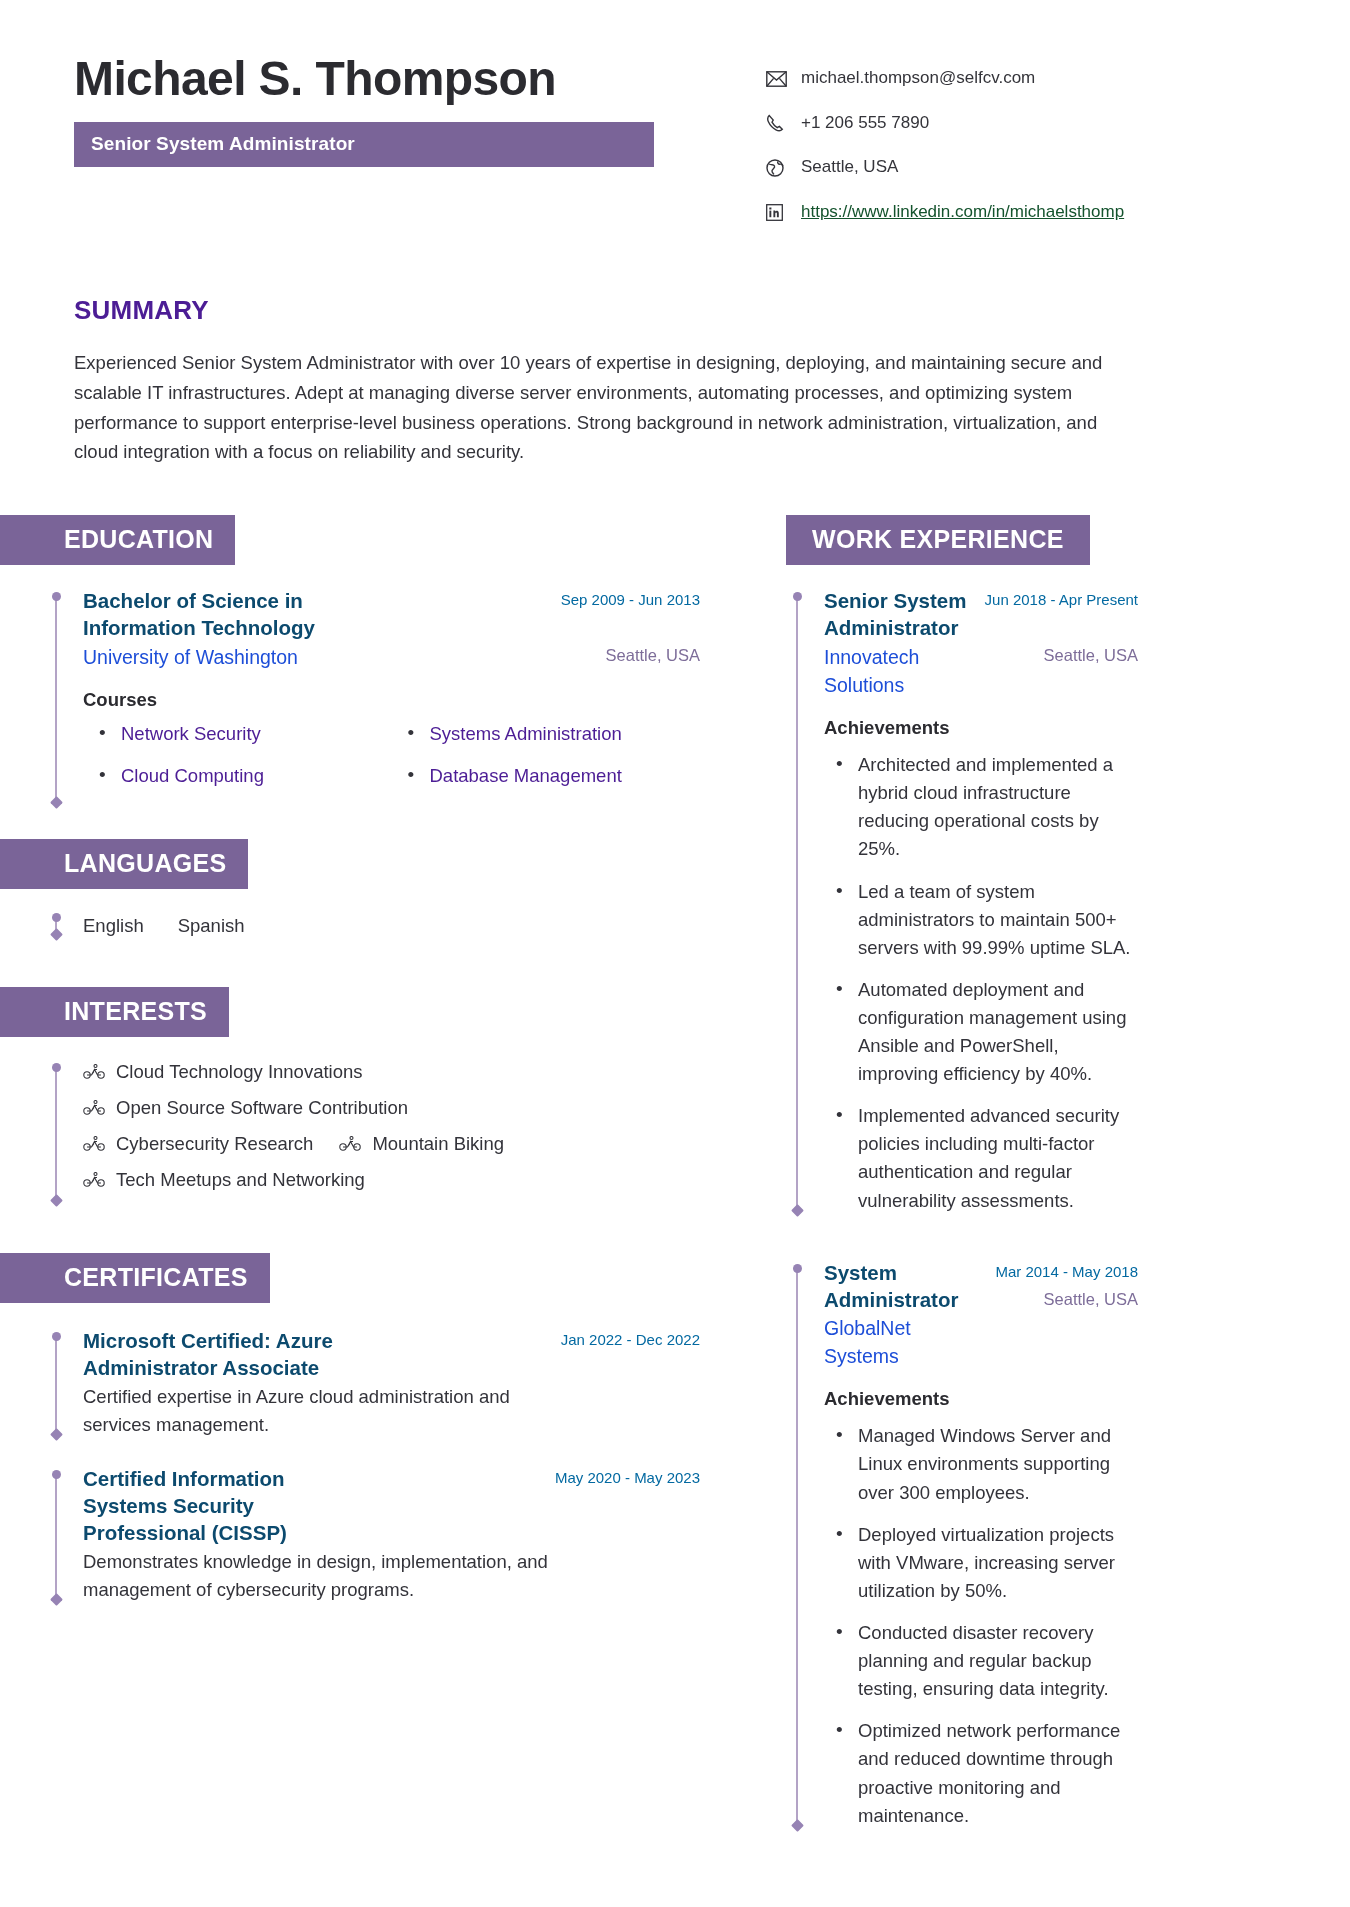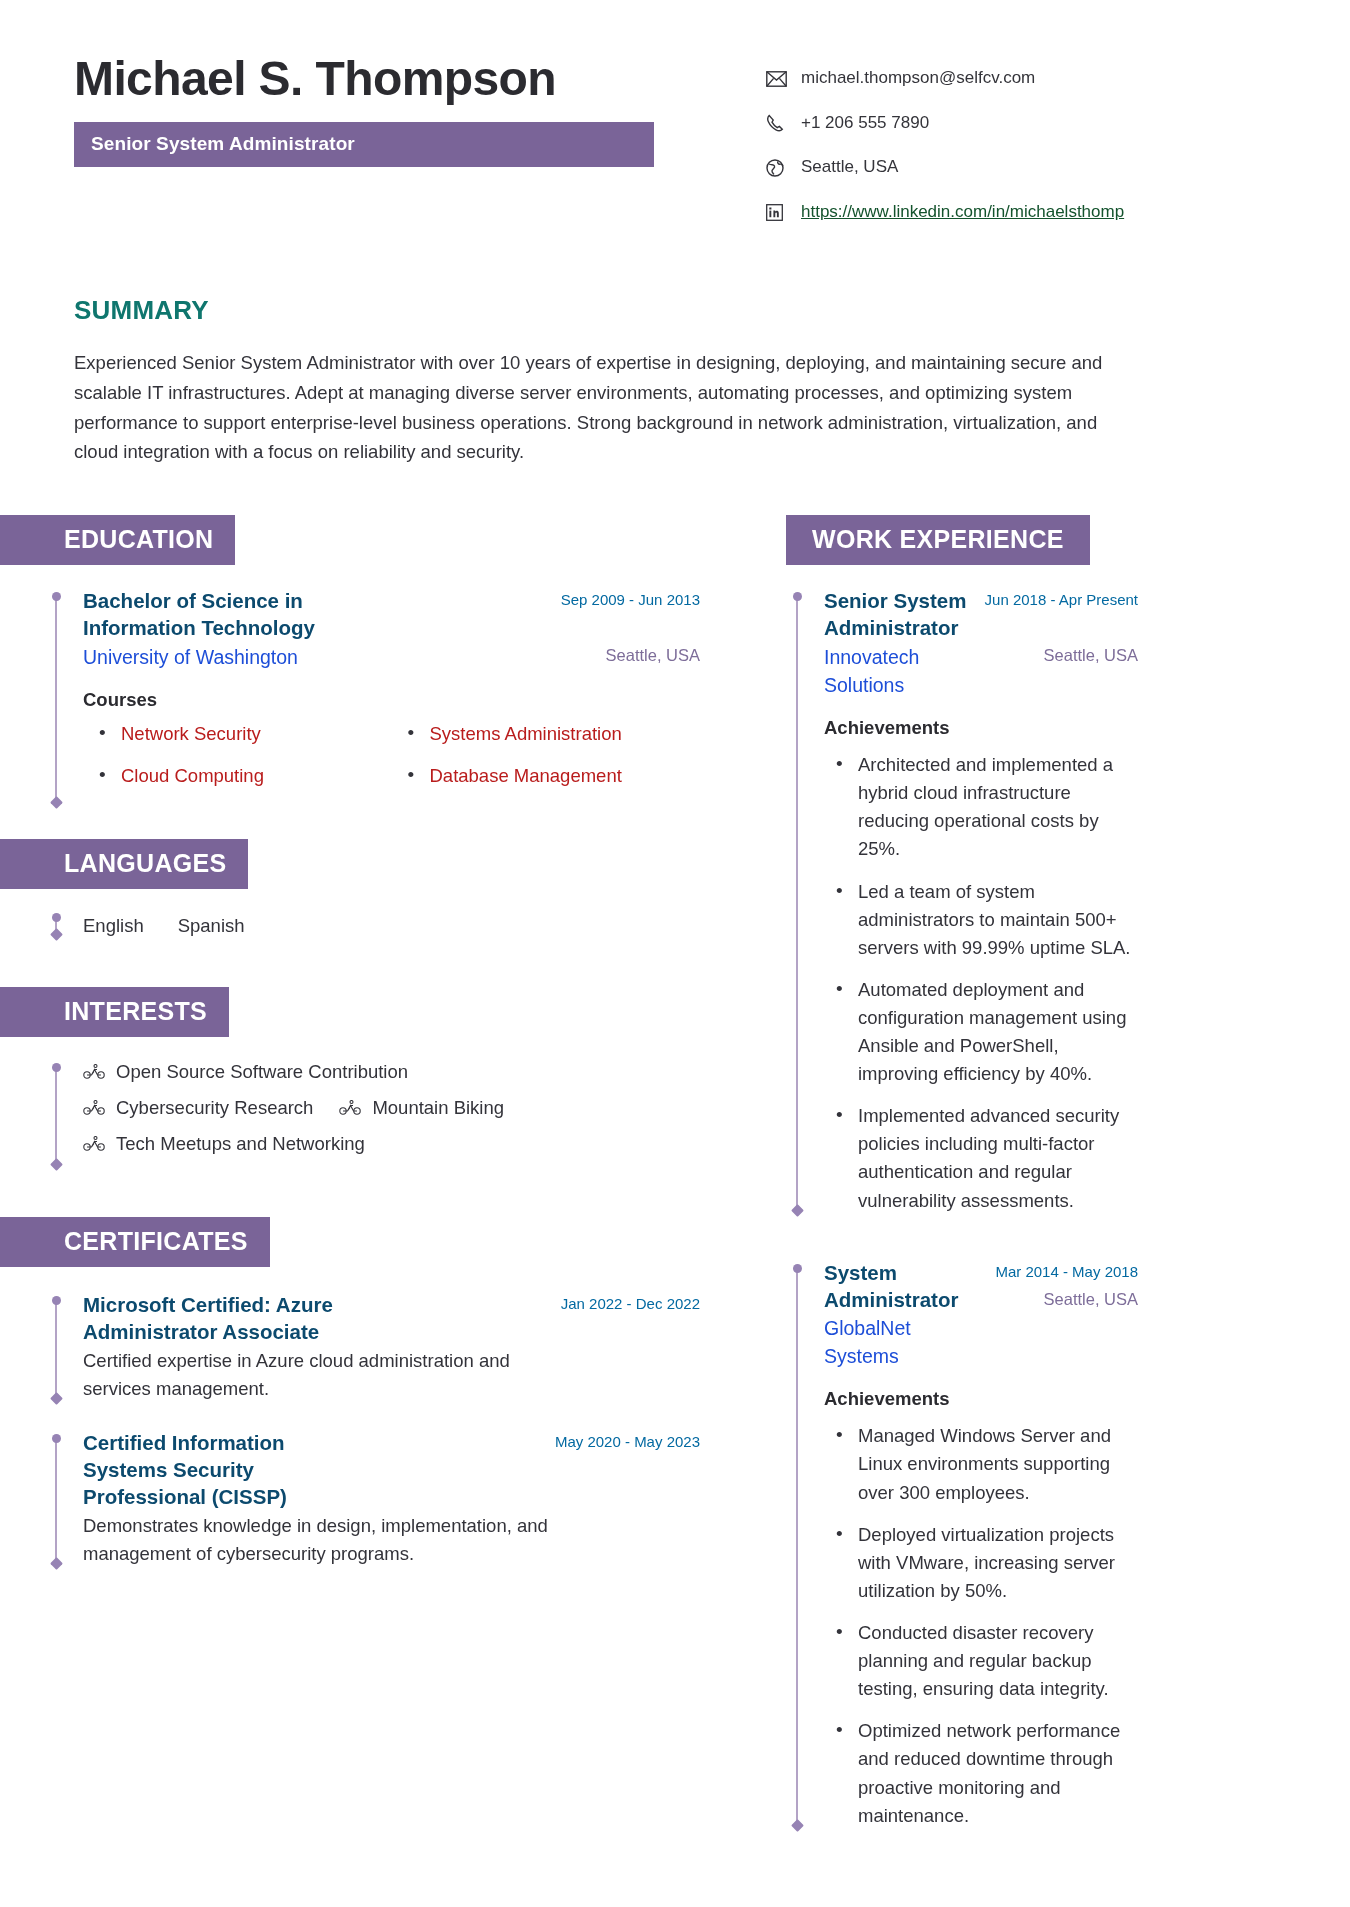--- a/index.html
+++ b/index.html
@@ -86,21 +86,21 @@
     color: #14532d;
   }
 
   
   .summary-block { padding: 50px 74px 0 74px; }
 
   .summary-heading {
     font-size: 26px;
     font-weight: 700;
     letter-spacing: 0.2px;
-    color: #0f766e;
+    color: #4c1d95;
     margin-bottom: 22px;
   }
 
   .summary-text {
     font-size: 18.5px;
     line-height: 1.62;
     color: #33333a;
     max-width: 1205px;
   }
 
@@ -217,21 +217,21 @@
   }
 
   .course-grid {
     display: flex;
     flex-wrap: wrap;
     margin-top: 12px;
   }
   .course-item {
     width: 50%;
     font-size: 18.5px;
-    color: #b91c1c;
+    color: #4c1d95;
     padding-left: 38px;
     position: relative;
     margin-bottom: 20px;
   }
   .course-item::before {
     content: "•";
     position: absolute;
     left: 16px;
     top: -1px;
     font-size: 19px;
@@ -432,20 +432,31 @@
         <div class="section-banner banner-left">INTERESTS</div>
 
         <div style="height:24px"></div>
 
         <div class="entry">
           <span class="tl-line" style="top:6px;bottom:2px;"></span>
           <span class="tl-dot-top" style="top:2px"></span>
           <span class="tl-dot-bottom"></span>
 
           <div class="interest-grid">
+            <div class="interest-item" style="width:100%">
+              <span class="interest-icon">
+                <svg width="22" height="15" viewBox="0 0 22 15" fill="none" stroke="#34343a" stroke-width="1.1">
+                  <circle cx="4" cy="11" r="3.2"></circle>
+                    <circle cx="18" cy="11" r="3.2"></circle>
+                  <circle cx="12.5" cy="2" r="1.5"></circle>
+                  <path d="M4 11 L8.5 11 L11.5 5.5 L14.5 11 L18 11 M8.5 11 L11 7.5 M11.5 5.5 L14 5.5"></path>
+                </svg>
+              </span>
+              <span>Cloud Technology Innovations</span>
+            </div>
 
             <div class="interest-item" style="width:100%">
               <span class="interest-icon">
                 <svg width="22" height="15" viewBox="0 0 22 15" fill="none" stroke="#34343a" stroke-width="1.1">
                   <circle cx="4" cy="11" r="3.2"></circle>
                     <circle cx="18" cy="11" r="3.2"></circle>
                   <circle cx="12.5" cy="2" r="1.5"></circle>
                   <path d="M4 11 L8.5 11 L11.5 5.5 L14.5 11 L18 11 M8.5 11 L11 7.5 M11.5 5.5 L14 5.5"></path>
                 </svg>
               </span>

